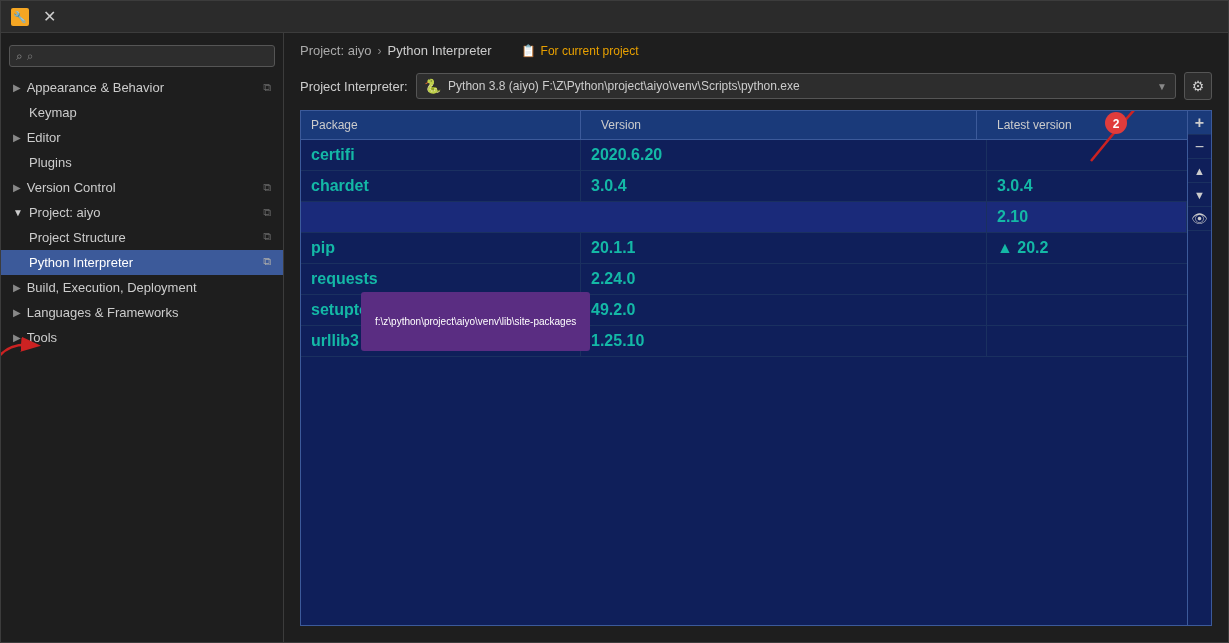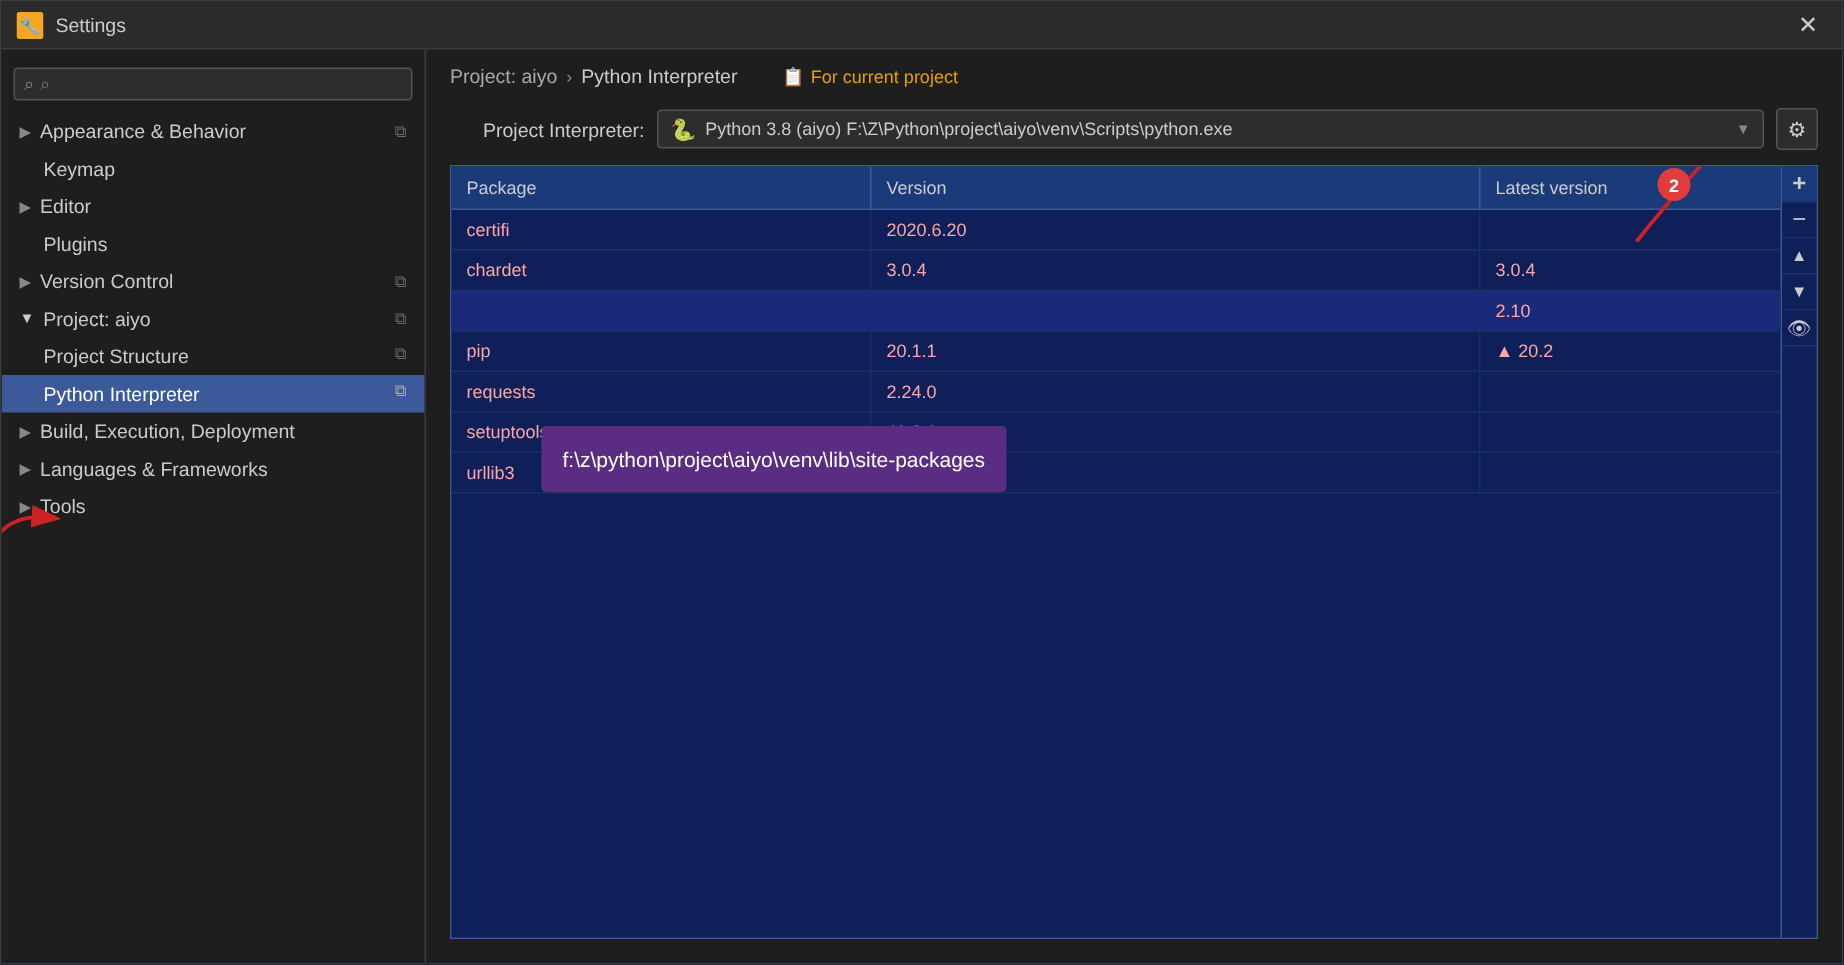--- a/index.html
+++ b/index.html
@@ -158,21 +158,20 @@
     .interpreter-row {
       display: flex;
       align-items: center;
       padding: 6px 16px 10px 16px;
       gap: 8px;
       flex-shrink: 0;
     }
     .interpreter-label {
       color: #cccccc;
       white-space: nowrap;
-      margin-left: 22px;
     }
     .interpreter-dropdown {
       flex: 1;
       background: #2d2d2d;
       border: 1px solid #555;
       border-radius: 3px;
       padding: 4px 8px;
       color: #cccccc;
       display: flex;
       align-items: center;
@@ -220,20 +219,21 @@
       flex: 1;
       display: flex;
       flex-direction: column;
       overflow: hidden;
     }
     .table-header {
       display: flex;
       background: #1a3a7a;
       border-bottom: 1px solid #3c5a9a;
       flex-shrink: 0;
+      gap: 10px;
     }
     .col-package { width: 280px; flex-shrink: 0; }
     .col-version { flex: 1; }
     .col-latest { width: 200px; flex-shrink: 0; }
     .th {
       padding: 7px 10px;
       color: #cccccc;
       font-size: 12px;
       font-weight: 500;
       border-right: 1px solid #3c5a9a;
@@ -245,35 +245,36 @@
       background: #0f1f5a;
     }
     .table-row {
       display: flex;
       border-bottom: 1px solid #1a3060;
       position: relative;
     }
     .table-row.selected { background: #1a2a7a; }
     .td {
       padding: 6px 10px;
-      color: #fca5a5;
-      font-size: 12px;
+      color: #14b8a6;
+      font-size: 16px;
       border-right: 1px solid #1a3060;
       overflow: hidden;
       text-overflow: ellipsis;
       white-space: nowrap;
+      font-weight: bold;
     }
     .td:last-child { border-right: none; }
     
     .tooltip-box {
       position: absolute;
       background: #5a2d82;
       color: #ffffff;
-      padding: 14px 14px;
-      font-size: 14px;
+      padding: 24px 14px;
+      font-size: 10px;
       border-radius: 3px;
       white-space: nowrap;
       z-index: 20;
       left: 60px;
       top: 90px;
     }
     
     .table-sidebar-actions {
       width: 24px;
       background: #0f1f5a;
@@ -302,21 +303,20 @@
 
 <div class="window">
 
   <div class="titlebar">
     <div class="titlebar-icon">
       <svg width="18" height="18" viewBox="0 0 18 18">
         <rect width="18" height="18" rx="2" fill="#f5a623"></rect>
         <text x="9" y="13" text-anchor="middle" font-size="11" fill="white">🔧</text>
       </svg>
     </div>
-    <span class="titlebar-title">Settings</span>
     <span class="titlebar-close">✕</span>
   </div>
 
   <div class="content">
 
     <div class="sidebar">
       <div class="search-box">
         <span class="search-icon-glyph">⌕</span>
         <input type="text" placeholder="⌕" style="">
       </div>

